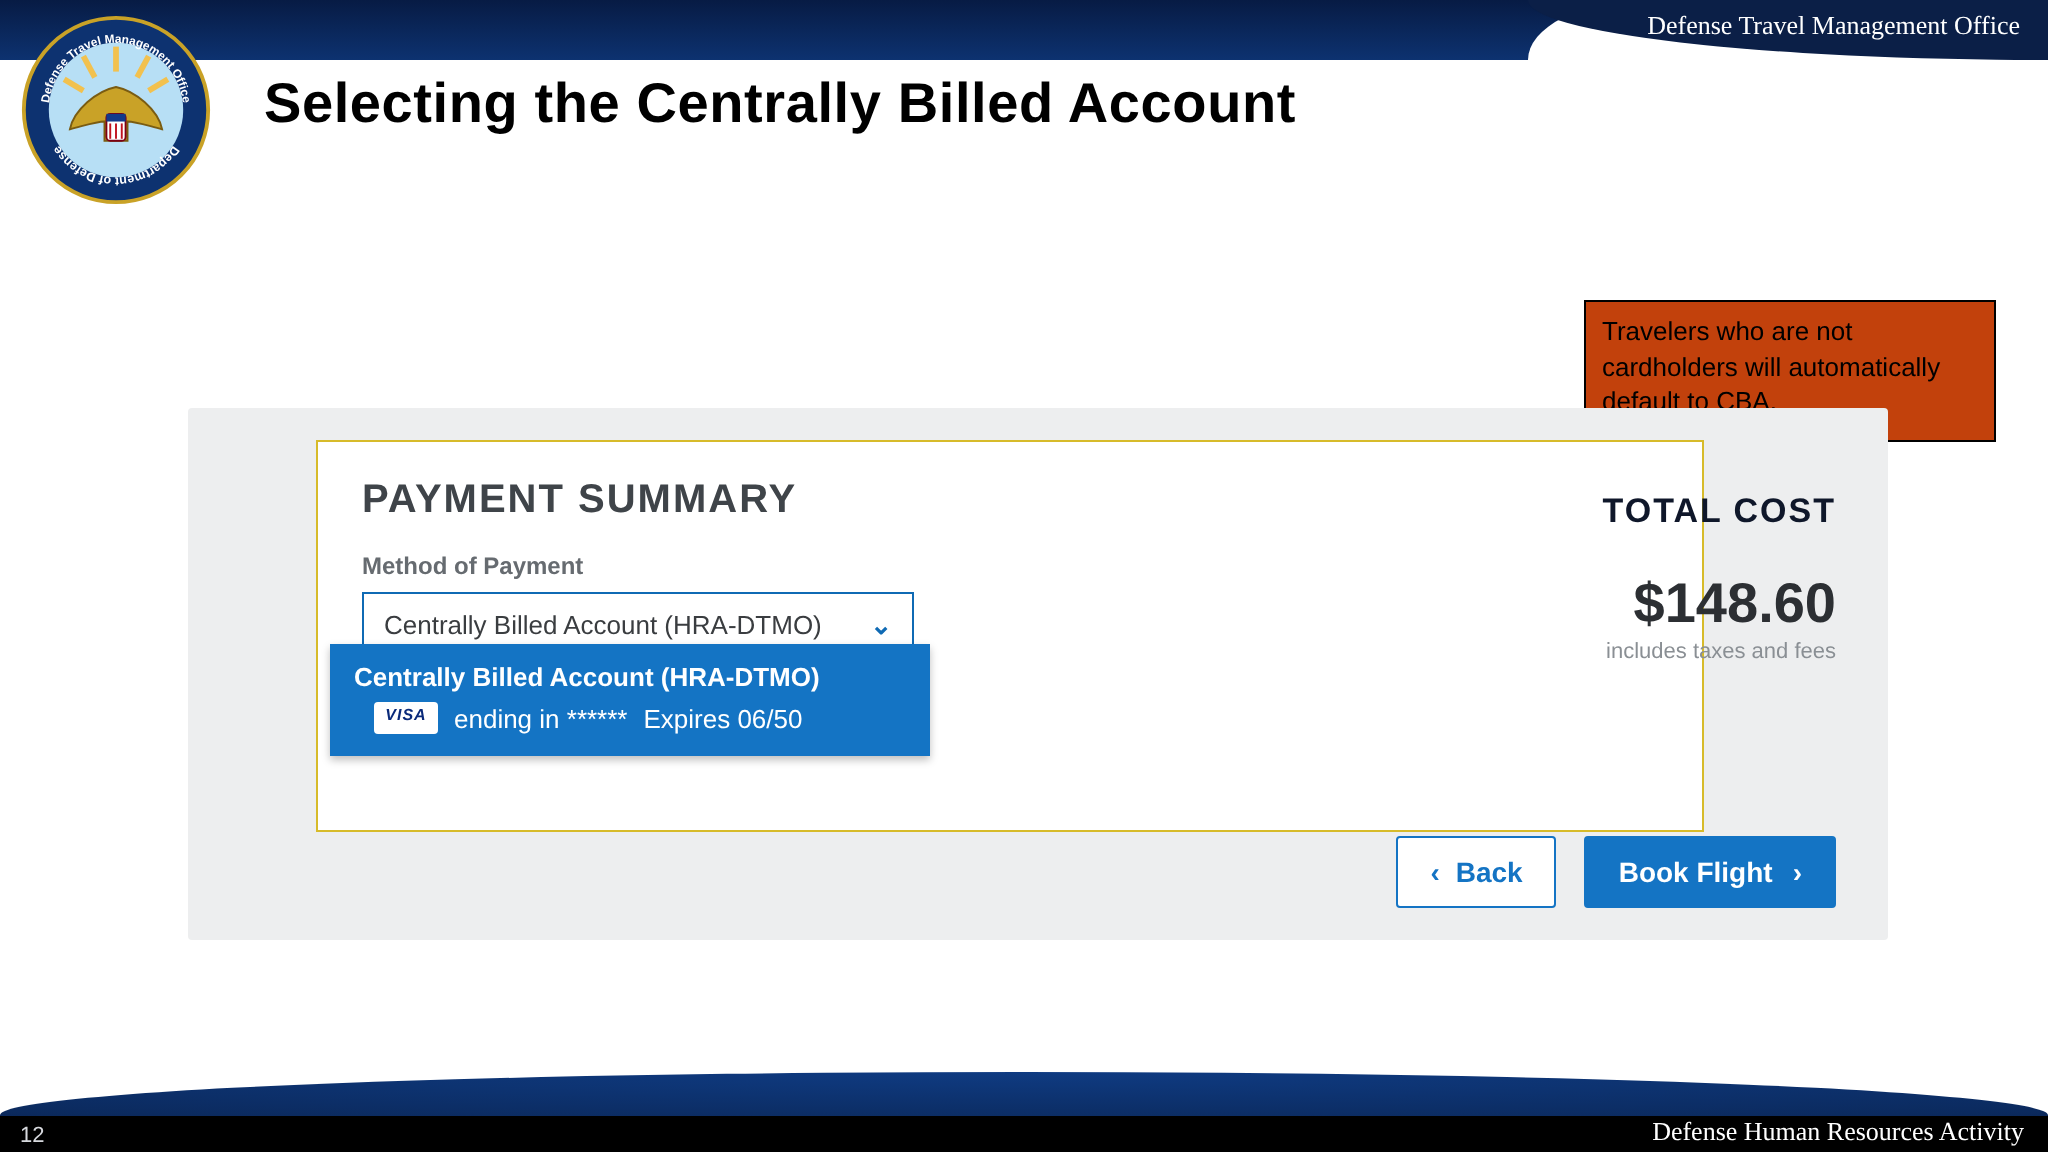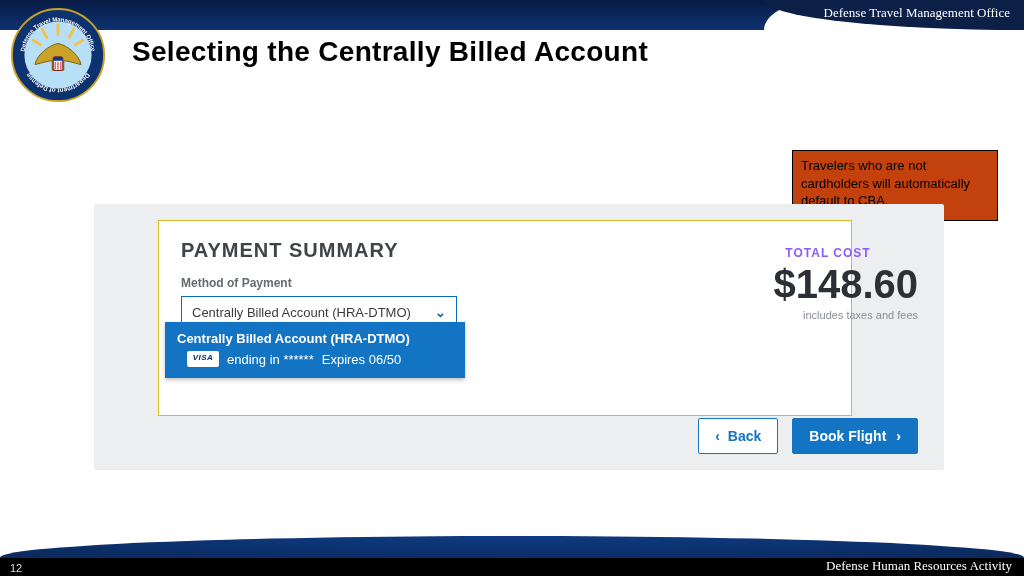--- a/index.html
+++ b/index.html
@@ -89,24 +89,24 @@
     width: 32px; height: 16px; background: #fff; color: #0a2a7a;
     font-size: 8px; font-weight: 900; font-style: italic; letter-spacing: .5px;
     border-radius: 2px; margin-left: 10px;
   }
 
   
   .totals {
     position: absolute; top: 246px; right: 106px; width: 180px; text-align: right;
   }
   .totals .tlabel {
-    font-size: 12px; font-weight: 800; color: #8b5cf6; letter-spacing: 1px; text-align: center;
+    font-size: 17px; font-weight: 800; color: #0f172a; letter-spacing: 1px;
   }
   .totals .amount {
-    margin-top: 2px; font-size: 40px; font-weight: 800; color: #2c2f33;
+    margin-top: 20px; font-size: 28px; font-weight: 800; color: #2c2f33;
   }
   .totals .note {
     margin-top: 2px; font-size: 11px; color: #8a8f94;
   }
 
   
   .btn-row {
     position: absolute; top: 418px; right: 106px;
     display: flex; gap: 14px; align-items: center;
   }

